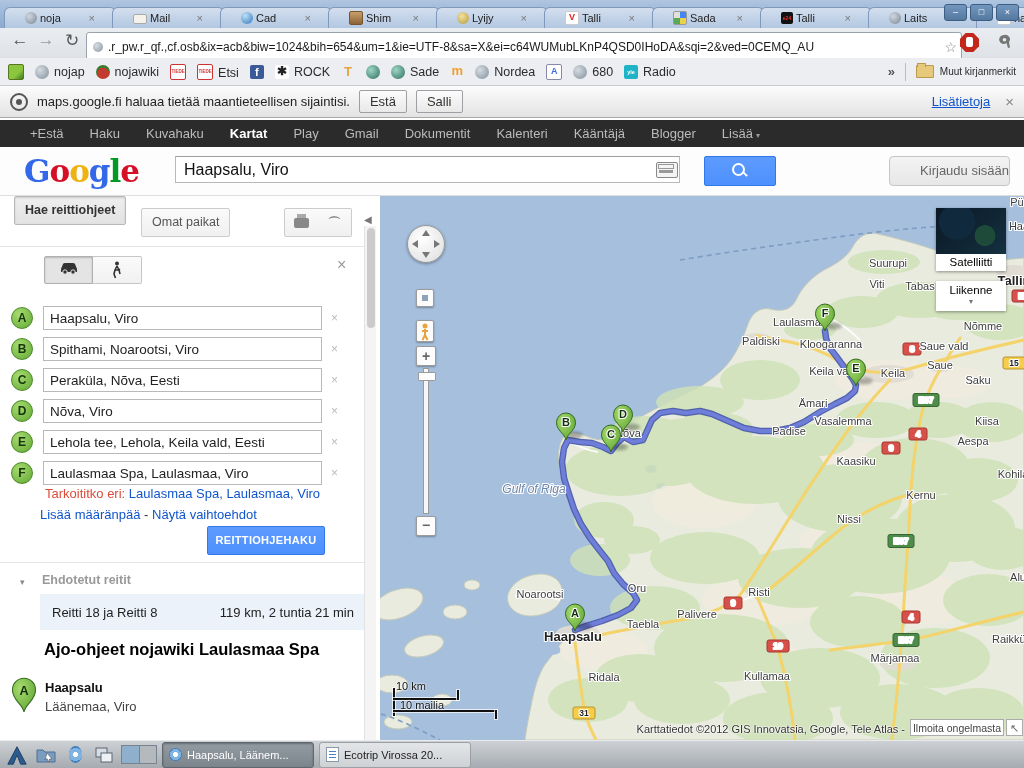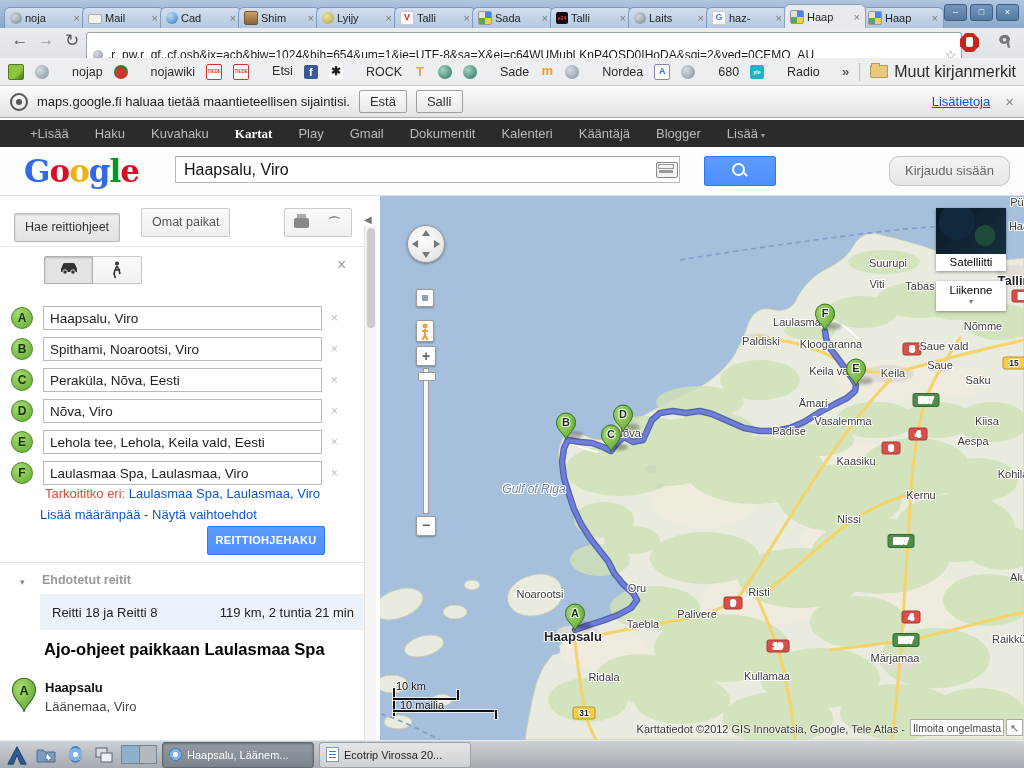--- a/index.html
+++ b/index.html
@@ -3,21 +3,21 @@
 <meta charset="utf-8">
 <style>
   html,body{margin:0;padding:0;background:#444;}
   #screen{position:relative;width:1024px;height:768px;overflow:hidden;
     font-family:"Liberation Sans",sans-serif;background:#fff;}
   
   #tabstrip{position:absolute;left:0;top:0;width:1024px;height:28px;
     background:linear-gradient(#AFC5E0,#8AA9CE);}
   #tabs{position:absolute;left:4px;top:3px;height:25px;display:flex;}
   .tab{width:70px;height:20px;margin-right:-4px;align-self:flex-end;display:flex;align-items:center;
-    gap:3px;padding:0 5px;border:1px solid #7E99BC;border-bottom:none;border-radius:6px 6px 0 0;
+    gap:3px;padding:0 20px;border:1px solid #7E99BC;border-bottom:none;border-radius:6px 6px 0 0;
     background:linear-gradient(#D3DFEE,#B2C7E1);font-size:11px;color:#222;position:relative;}
   .tab.active{height:23px;background:#E7EAEE;z-index:5;border-color:#8FA3B8;}
   .tab-label{white-space:nowrap;overflow:hidden;flex:1;}
   .tab-close{color:#777;font-size:11px;line-height:10px;}
   .fav{width:12px;height:12px;flex:0 0 12px;border-radius:2px;display:inline-block;
     font-size:4px;color:#fff;text-align:center;line-height:12px;font-weight:bold;overflow:hidden;}
   .fav-globe{border-radius:50%;background:radial-gradient(circle at 35% 35%,#CFD6DD,#7C8894);}
   .fav-mail{background:#F5F2EC;border:1px solid #AAA;width:10px;height:8px;margin-top:2px;position:relative;}
   .fav-sphere{border-radius:50%;background:radial-gradient(circle at 35% 30%,#BFE0F5,#2E78C2);}
   .fav-photo{background:linear-gradient(#C9A06A,#8A6238);border:1px solid #77542F;}
@@ -28,85 +28,85 @@
   .fav-google{background:#fff;border:1px solid #CCC;color:#4285F4;font-size:9px;line-height:11px;}
   .fav-google::before{content:"G";}
   .fav-red-v::before{content:"V";}
   #wincontrols{position:absolute;right:5px;top:4px;display:flex;gap:3px;}
   .winbtn{width:21px;height:15px;border:1px solid #3D5D82;border-radius:3px;color:#fff;
     background:linear-gradient(#7396BE,#54799F);font-size:9px;line-height:14px;text-align:center;}
   
   #toolbar{position:absolute;left:0;top:28px;width:1024px;height:30px;background:linear-gradient(#EAEDF0,#DEE2E7);}
   .navbtn{position:absolute;top:2px;font-size:17px;color:#555;width:24px;text-align:center;}
   #urlbar{position:absolute;left:86px;top:4px;width:866px;height:20px;background:#fff;
-    border:1px solid #99A2AB;border-radius:3px;display:flex;align-items:center;padding:12px 4px;}
+    border:1px solid #99A2AB;border-radius:3px;display:flex;align-items:center;padding:4px 4px;}
   #url-globe{width:10px;height:10px;border-radius:50%;background:radial-gradient(circle at 35% 35%,#D5DBE1,#8A97A5);margin:0 5px 0 2px;flex:0 0 10px;}
   #url-text{font-size:12px;color:#1A1A1A;white-space:nowrap;overflow:hidden;flex:1;}
   #url-star{color:#888;font-size:14px;margin-left:4px;}
   #adblock{position:absolute;left:960px;top:5px;width:19px;height:19px;background:#C3271B;
     clip-path:polygon(30% 0,70% 0,100% 30%,100% 70%,70% 100%,30% 100%,0 70%,0 30%);}
   #adblock::after{content:"";position:absolute;left:6px;top:4px;width:7px;height:10px;background:#fff;border-radius:2px;}
   #wrench{position:absolute;left:992px;top:5px;}
   
   #bookmarksbar{position:absolute;left:0;top:58px;width:1024px;height:28px;background:#ECEEF1;
     border-bottom:1px solid #C9CCD0;display:flex;align-items:center;padding:0 8px;box-sizing:border-box;}
-  .bm{display:flex;align-items:flex-start;gap:23px;font-size:12.5px;color:#2B2B2B;margin-right:11px;white-space:nowrap;}
+  .bm{display:flex;align-items:flex-end;gap:5px;font-size:12.5px;color:#2B2B2B;margin-right:11px;white-space:nowrap;}
   .bmicon{width:14px;height:14px;border-radius:2px;display:inline-block;font-weight:bold;text-align:center;overflow:hidden;}
   .bi-globe,.bi-globe-teal{border-radius:50%;}
   .bi-globe{background:radial-gradient(circle at 35% 35%,#D5DBE1,#828F9C);}
   .bi-globe-teal{background:radial-gradient(circle at 35% 35%,#9ED6C2,#2E6E62);}
   .bi-map-green{background:linear-gradient(135deg,#8CC63F 60%,#3B7A1E);border:1px solid #56771F;}
   .bi-cherry{background:radial-gradient(circle at 50% 65%,#C23B2E 55%,#3E7A2E 56%);border-radius:50%;}
   .bi-tiede{background:#fff;border:1px solid #C33;color:#C33;font-size:4.5px;line-height:13px;}
   .bi-facebook{background:#3B5998;color:#fff;font-size:11px;line-height:14px;}
   .bi-gear{background:#fff;color:#222;font-size:12px;line-height:13px;}
   .bi-gear::before{content:"✱";}
   .bi-t-gold{background:transparent;color:#E8A33D;font-size:13px;line-height:13px;}
   .bi-m-orange{background:transparent;color:#F0A030;font-size:13px;line-height:12px;}
   .bi-translate{background:#fff;border:1px solid #88A;color:#3B6EDB;font-size:9px;line-height:13px;}
   .bi-yle{background:#1FB3C8;color:#fff;font-size:5.5px;line-height:14px;}
   #bm-overflow{margin-left:auto;color:#555;font-size:13px;font-weight:bold;}
   #bm-divider{width:1px;height:18px;background:#BBB;margin:0 10px;}
   #bm-folder{width:16px;height:11px;background:#E8C87A;border:1px solid #B99B4E;border-radius:1px;position:relative;margin-right:6px;}
   #bm-folder::before{content:"";position:absolute;left:0;top:-3px;width:7px;height:3px;background:#E8C87A;border:1px solid #B99B4E;border-bottom:none;border-radius:1px 1px 0 0;}
-  #bm-other{font-size:16px;color:#2B2B2B;}
+  #bm-other{font-size:10px;color:#2B2B2B;}
   
   #infobar{position:absolute;left:0;top:86px;width:1024px;height:32px;box-sizing:border-box;
     background:linear-gradient(#FCFCFC,#E3E3E3);border-bottom:1px solid #A8A8A8;
     display:flex;align-items:center;padding:0 10px;gap:9px;font-size:13px;color:#222;}
   #geo-icon{width:14px;height:14px;border:2px solid #555;border-radius:50%;position:relative;flex:0 0 14px;}
   #geo-icon::after{content:"";position:absolute;left:4px;top:4px;width:6px;height:6px;border-radius:50%;background:#555;}
   .infobtn{padding:3px 10px;background:linear-gradient(#FCFCFC,#E8E8E8);border:1px solid #9E9EA4;border-radius:2px;color:#333;}
   #infobar-spacer{flex:1;}
   #infobar-more{color:#1155CC;text-decoration:underline;}
   #infobar-close{color:#888;font-size:15px;margin-left:6px;}
   
   #gbar{position:absolute;left:0;top:120px;width:1024px;height:27px;background:#2B2B2B;
     display:flex;align-items:center;gap:26px;padding-left:30px;font-size:13px;color:#BBB;box-sizing:border-box;}
-  .gbar-item.active{color:#fff;font-weight:bold;font-family:Liberation Serif, serif;}
+  .gbar-item.active{color:#fff;font-weight:bold;}
   #gbar-more .arr{font-size:8px;color:#999;margin-left:3px;}
   
   #gheader{position:absolute;left:0;top:147px;width:1024px;height:49px;background:#FDFDFD;border-bottom:1px solid #DFDFDF;box-sizing:border-box;}
   #glogo{position:absolute;left:24px;top:6px;font-family:"DejaVu Serif",serif;font-size:31px;font-weight:bold;letter-spacing:-1px;}
   #search-input{position:absolute;left:175px;top:9px;width:505px;height:27px;border:1px solid #B9B9B9;border-top-color:#A0A0A0;
     font-size:16px;padding:0 30px 0 8px;box-sizing:border-box;font-family:"Liberation Sans",sans-serif;color:#111;}
   #kbicon{position:absolute;left:656px;top:15px;width:20px;height:14px;border:1px solid #888;border-radius:2px;background:#F4F4F4;}
   #kbicon::after{content:"";position:absolute;left:2px;top:2px;width:14px;height:3px;
     box-shadow:0 0 0 1px #999, 0 5px 0 0px #999;}
   #search-btn{position:absolute;left:704px;top:9px;width:70px;height:28px;background:linear-gradient(#5E9BFE,#4D90FE);
     border:1px solid #3079ED;border-radius:2px;}
   #search-glyph{position:absolute;left:27px;top:6px;width:9px;height:9px;border:2px solid #fff;border-radius:50%;}
   #search-glyph::after{content:"";position:absolute;left:8px;top:8px;width:6px;height:2px;background:#fff;transform:rotate(45deg);}
   #signin-btn{position:absolute;left:889px;top:9px;width:119px;height:28px;background:linear-gradient(#F3F3F3,#E7E7E7);
-    border:1px solid #C6C6C6;border-radius:10px;font-size:13px;color:#666;text-align:center;line-height:28px;}
+    border:1px solid #C6C6C6;border-radius:4px;font-size:13px;color:#666;text-align:right;line-height:28px;}
   
   #panel{position:absolute;left:0;top:196px;width:380px;height:544px;background:#fff;overflow:hidden;}
   .gbtn{position:absolute;height:27px;line-height:27px;padding:0 10px;font-size:12.5px;border-radius:2px;text-align:center;}
-  #btn-directions{left:14px;top:17px;background:linear-gradient(#EFEFEF,#E2E2E2);border:1px solid #B8B8B8;
-    box-shadow:inset 0 1px 2px rgba(0,0,0,.15);font-weight:normal;color:#333;}
+  #btn-directions{left:14px;top:0;background:linear-gradient(#EFEFEF,#E2E2E2);border:1px solid #B8B8B8;
+    box-shadow:inset 0 1px 2px rgba(0,0,0,.15);font-weight:bold;color:#333;}
   #btn-places{left:141px;top:12px;background:linear-gradient(#FAFAFA,#F0F0F0);border:1px solid #CCC;color:#555;}
   #btn-print,#btn-link{top:12px;width:33px;background:linear-gradient(#FAFAFA,#F0F0F0);border:1px solid #CCC;padding:0;}
   #btn-print{left:284px;border-radius:2px 0 0 2px;}
   #btn-link{left:318px;border-left:none;border-radius:0 2px 2px 0;color:#777;font-weight:bold;font-size:13px;}
   #printer{width:15px;height:10px;background:#888;border-radius:2px;margin:9px auto 0;position:relative;}
   #printer::before{content:"";position:absolute;left:3px;top:-4px;width:9px;height:4px;background:#AAA;}
   #panel-collapse{position:absolute;left:364px;top:18px;font-size:10px;color:#777;}
   .pdivider{position:absolute;left:0;width:364px;border-top:1px solid #E5E5E5;}
   #mode-car,#mode-walk{position:absolute;top:60px;width:49px;height:28px;text-align:center;padding-top:4px;box-sizing:border-box;}
   #mode-car{left:44px;background:#E4E4E4;border:1px solid #B0B0B0;border-radius:2px 0 0 2px;box-shadow:inset 0 1px 2px rgba(0,0,0,.2);}
@@ -353,21 +353,21 @@
     <span id="geo-icon"></span>
     <span>maps.google.fi haluaa tietää maantieteellisen sijaintisi.</span>
     <span class="infobtn">Estä</span>
     <span class="infobtn">Salli</span>
     <span id="infobar-spacer"></span>
     <span id="infobar-more">Lisätietoja</span>
     <span id="infobar-close">×</span>
   </div>
 
   <div id="gbar">
-      <span class="gbar-item">+Lisää</span>
+      <span class="gbar-item">+Estä</span>
       <span class="gbar-item">Haku</span>
       <span class="gbar-item">Kuvahaku</span>
       <span class="gbar-item active">Kartat</span>
       <span class="gbar-item">Play</span>
       <span class="gbar-item">Gmail</span>
       <span class="gbar-item">Dokumentit</span>
       <span class="gbar-item">Kalenteri</span>
       <span class="gbar-item">Kääntäjä</span>
       <span class="gbar-item">Blogger</span>
       <span class="gbar-item" id="gbar-more">Lisää<span class="arr">▾</span></span>
@@ -452,21 +452,21 @@
       <a>Näytä vaihtoehdot</a>
     </div>
     <div class="pdivider" style="top:366px"></div>
 
     <span id="suggested-arrow">▾</span>
     <span id="suggested-label">Ehdotetut reitit</span>
     <div id="route-row">
       <span>Reitti 18 ja Reitti 8</span>
       <span>119 km, 2 tuntia 21 min</span>
     </div>
-    <div id="dir-heading">Ajo-ohjeet paikkaan Laulasmaa Spa</div>
+    <div id="dir-heading">Ajo-ohjeet nojawiki Laulasmaa Spa</div>
 
     <svg id="first-pin" width="32" height="42" viewBox="-13 -36 26 40">
       <defs>
         <radialGradient id="pingrad2" cx="35%" cy="30%" r="80%">
           <stop offset="0" stop-color="#A8DB70"></stop>
             <stop offset="1" stop-color="#5FA534"></stop>
         </radialGradient>
       </defs>
       <path d="M0,0 C-2,-8 -11,-11 -11,-21 A11,11 0 1 1 11,-21 C11,-11 2,-8 0,0 Z" fill="url(#pingrad2)" stroke="#356B1F"></path>
       <text x="0" y="-16" text-anchor="middle" style="font-size:12px;font-weight:bold;fill:#12300C">A</text>

